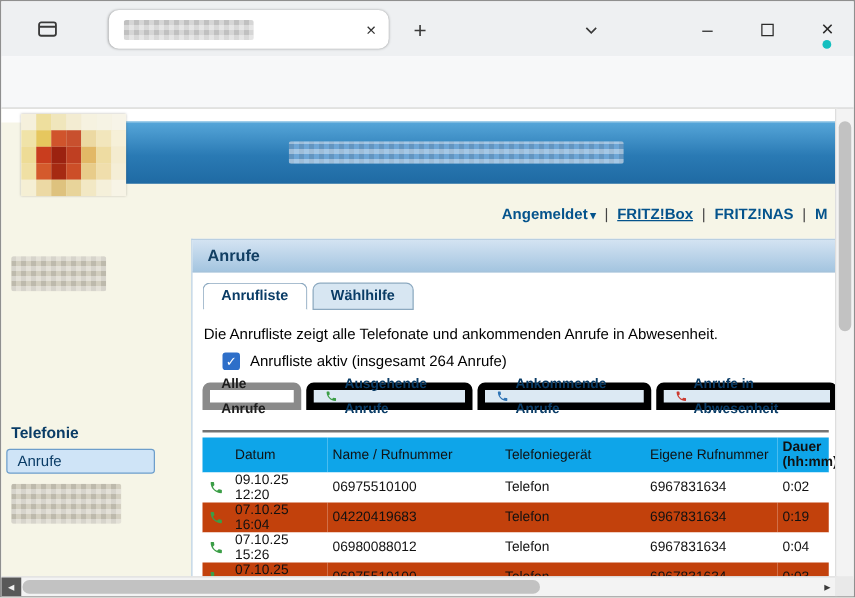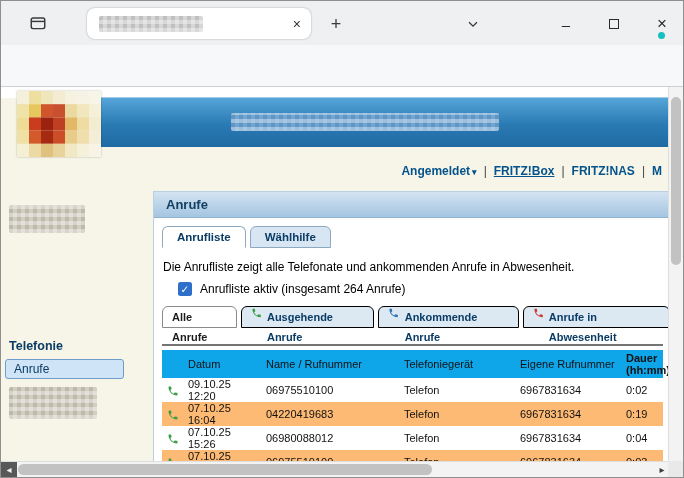--- a/index.html
+++ b/index.html
@@ -80,29 +80,29 @@
   .tabbtn { height:22px; padding:0 14px; font-size:11.5px; font-weight:bold; color:#0a3c66;
             line-height:20px; border:1px solid #8ca9c0; border-radius:6px 6px 0 0; background:#d7e6f2; }
   .tabbtn.active { background:#fff; border-bottom-color:#fff; color:#0a3c66; }
   .desc { position:absolute; left:9px; top:68px; font-size:12px; color:#000; }
   .chkrow { position:absolute; left:24px; top:90px; display:flex; align-items:center; gap:8px; }
   .cbox { width:14px; height:14px; background:#2e6fc9; border-radius:2.5px; color:#fff; font-size:10.5px;
           display:flex; align-items:center; justify-content:center; }
   .chklabel { font-size:12px; color:#000; }
   .ftabs { position:absolute; left:8px; top:114px; display:flex; align-items:flex-end; gap:4px; }
   .ftab { height:22px; padding:0 9px; font-size:11px; font-weight:bold; color:#0a3c66; line-height:20px;
-          border:1px solid #000000; border-radius:6px 6px 0 0; background:#dce9f3;
-          display:flex; gap:5px; }
+          border:6px solid #000000; border-radius:6px 6px 0 0; background:#dce9f3;
+          display:flex; align-items:center; gap:5px; }
   .ftab.active { background:#fff; border-color:#8a8a8a; color:#1c1c1c; }
   .tline { position:absolute; left:8px; top:152px; width:501px; border-top:2px solid #747474; }
   .tblwrap { position:absolute; left:8px; top:158px; width:501px; }
   table { width:100%; border-collapse:collapse; font-size:11px; color:#111; table-layout:fixed; }
   th { background:#0ea5e9; text-align:left; font-weight:normal; height:28px; vertical-align:middle; padding:0 4px; }
   td { height:20px; vertical-align:middle; padding:0 4px; }
-  tr.odd td { background:#fff; } tr.even td { background:#fdba74; }
+  tr.odd td { background:#fff; } tr.even td { background:#c2410c; }
   .c-icon { width:22px; text-align:center; padding:0; }
   .c-datum { width:78px; } .c-name { width:138px; } .c-ger { width:116px; } .c-eig { width:106px; }
   .c-dauer { width:41px; } td.c-dauer { padding-right:6px; }
   .thdauer span { display:block; line-height:12px;font-weight:bold; }
   .ph { width:12px; height:12px; display:inline-block; vertical-align:middle; }
 
   
   .vscroll { position:absolute; right:0; top:86px; width:15px; height:376px; background:#f3f3f3;
              border-left:1px solid #dedede; }
   .vthumb { position:absolute; left:2px; right:2px; top:10px; height:168px; background:#c2c2c2; border-radius:6px; }

